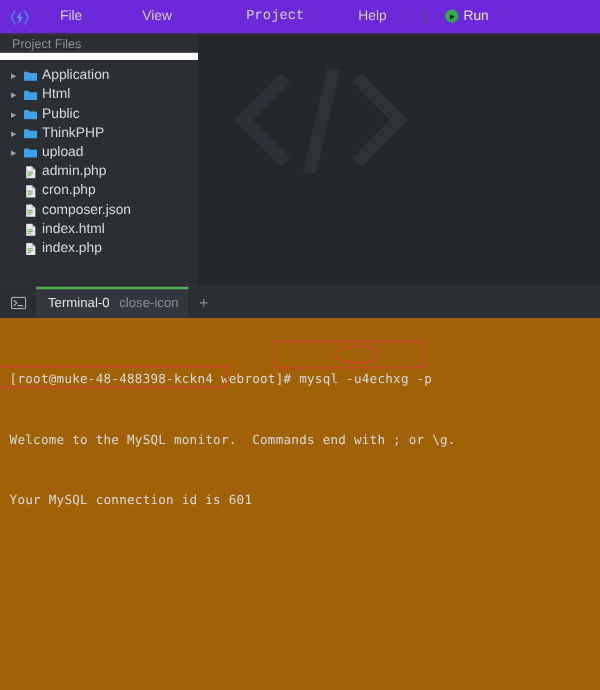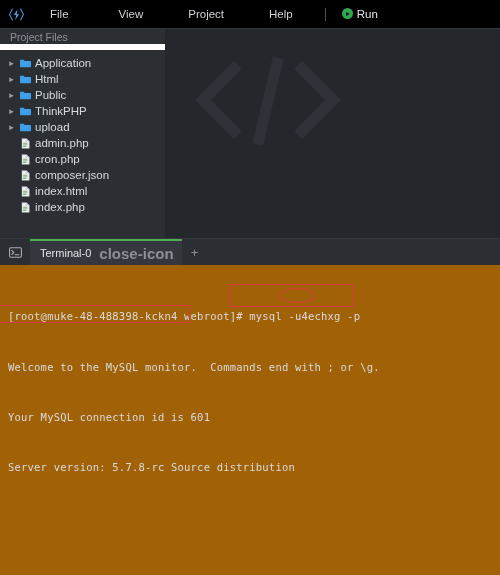--- a/index.html
+++ b/index.html
@@ -17,42 +17,42 @@
     position: relative;
     width: 500px;
     height: 575px;
     display: flex;
     flex-direction: column;
   }
 
   
   .menubar {
     height: 28px;
-    background: #000000;
+    background: #6d28d9;
     display: flex;
     align-items: center;
     flex: 0 0 28px;
     position: relative;
   }
   .logo {
     width: 32px;
     display: flex;
     align-items: center;
     justify-content: center;
   }
   .menu-item {
     font-size: 11.5px;
     color: #cfd2d6;
     padding: 0 6px;
     line-height: 28px;
     white-space: nowrap;
   }
   .menu-item.m-file { margin-left: 12px; }
   .menu-item.m-view { margin-left: 38px; }
-  .menu-item.m-project { margin-left: 33px; }
+  .menu-item.m-project { margin-left: 50px; font-family: Liberation Mono, monospace; }
   .menu-item.m-help { margin-left: 33px; }
   .menu-sep {
     width: 1px;
     height: 13px;
     background: #4a4e55;
     margin-left: 26px;
   }
   .run-btn {
     display: flex;
     align-items: flex-start;
@@ -179,25 +179,24 @@
     gap: 6px;
     padding: 0 8px 0 10px;
     background: #34383e;
     border-top: 2px solid #4caf50;
     font-size: 11px;
     color: #e0e3e6;
     position: relative;
     white-space: nowrap;
   }
   .tab-close {
-    font-size: 15px;
+    font-size: 11px;
     color: #8b9098;
     line-height: 1;
     padding-left: 2px;
-    font-weight: bold;
   }
   .term-add {
     display: flex;
     align-items: center;
     justify-content: center;
     width: 26px;
     font-size: 13px;
     color: #8b9098;
   }
 
@@ -406,21 +405,20 @@
         <span class="tab-close">close-icon</span>
       </div>
       <div class="term-add">+</div>
     </div>
 
     <div class="term-body">
       <div class="term-lines">
         <div class="term-line">[root@muke-48-488398-kckn4 webroot]# mysql -u4echxg -p</div>
         <div class="term-line">Welcome to the MySQL monitor.  Commands end with ; or \g.</div>
         <div class="term-line">Your MySQL connection id is 601</div>
-        <div class="term-line">Server version: 5.7.8-rc Source distribution</div>
         <div class="term-line blank"></div>
         
         
         
         
         
         
         
         
         

